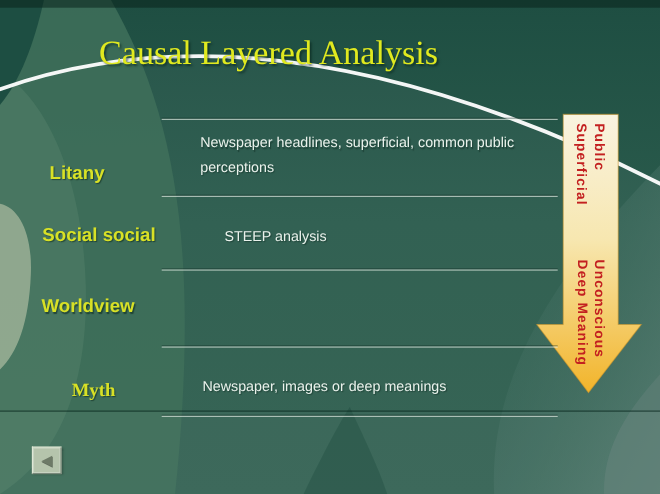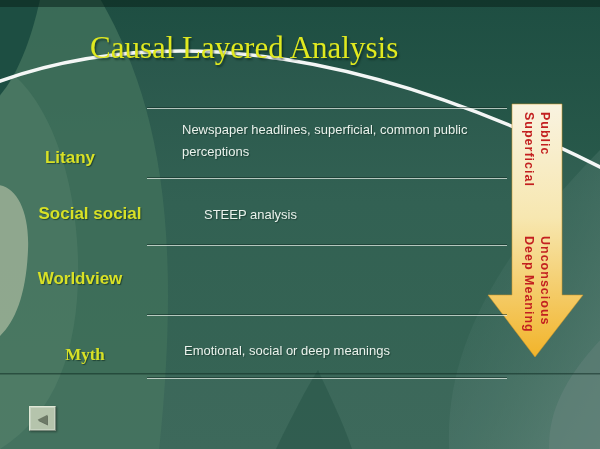--- a/index.html
+++ b/index.html
@@ -92,21 +92,21 @@
   <div class="hline" style="top:314px;"></div>
   <div class="hline" style="top:377px;"></div>
 
   <div class="layer-label" style="left:20px; top:148px; width:100px;">Litany</div>
   <div class="layer-label" style="left:20px; top:204px; width:140px;">Social social</div>
   <div class="layer-label" style="left:15px; top:269px; width:130px;text-align:center;">Worldview</div>
   <div class="layer-label" style="left:35px; top:345px; width:100px;font-family:Liberation Serif, serif;">Myth</div>
 
   <div class="layer-desc" style="left:182px; top:119px;">Newspaper headlines, superficial, common public perceptions</div>
   <div class="layer-desc" style="left:192px; top:204px;margin-left:12px;">STEEP analysis</div>
-  <div class="layer-desc" style="left:184px; top:340px;">Emotional, social or deep meanings</div>
+  <div class="layer-desc" style="left:184px; top:340px;">Newspaper, images or deep meanings</div>
 
   <svg class="arrow-svg" width="110" height="264" viewBox="480 98 110 264">
     <defs>
       <linearGradient id="arrowGrad" x1="0" y1="104" x2="0" y2="357" gradientUnits="userSpaceOnUse">
         <stop offset="0" stop-color="#f9f3e0"></stop>
         <stop offset="0.45" stop-color="#f7e7b0"></stop>
         <stop offset="1" stop-color="#f2b42a"></stop>
       </linearGradient>
     </defs>
     <polygon points="512,104 562,104 562,295 583,295 535,357 488,295 512,295" fill="url(#arrowGrad)" stroke="rgba(205,150,40,0.55)" stroke-width="1"></polygon>

